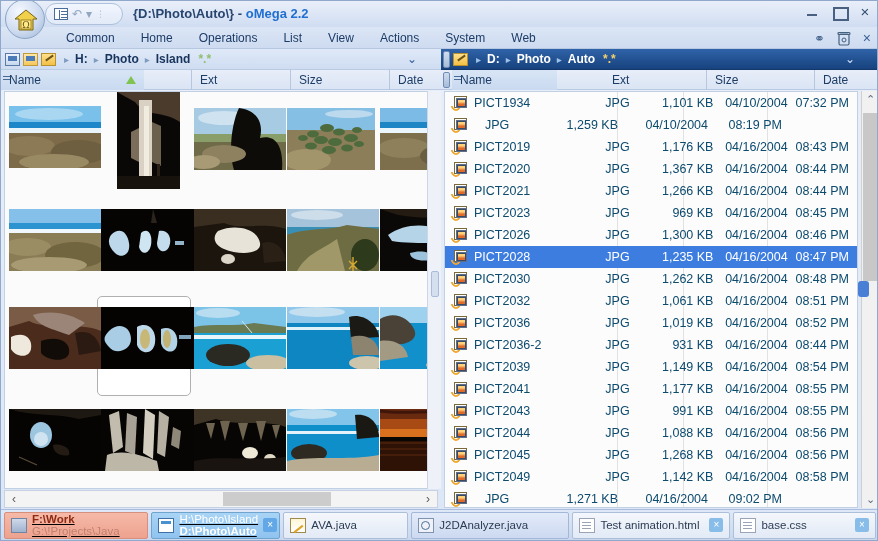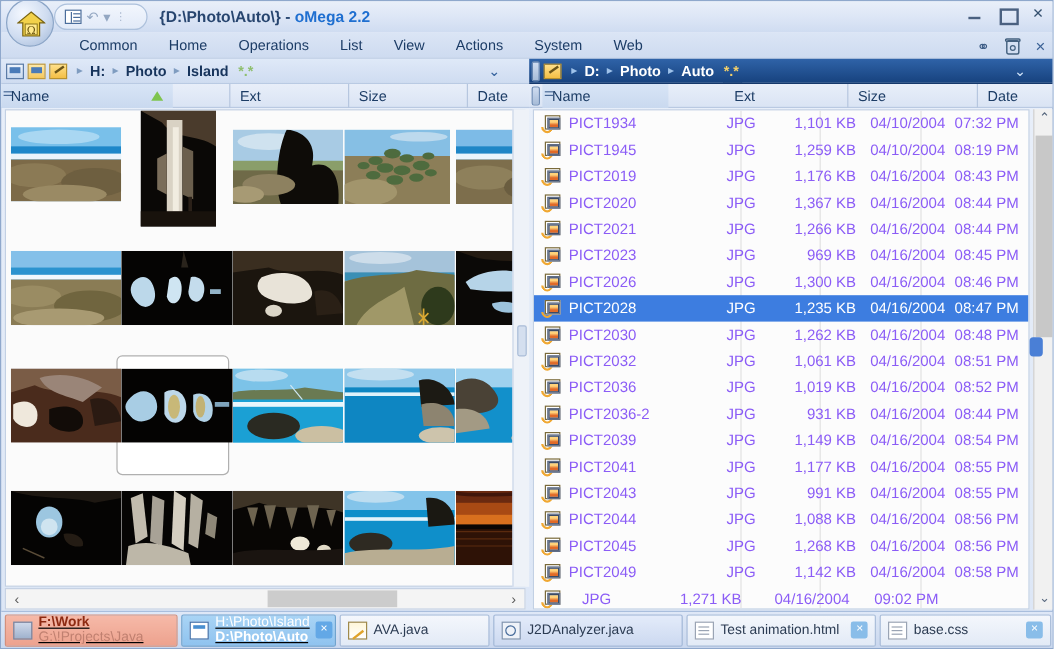--- a/index.html
+++ b/index.html
@@ -177,21 +177,21 @@
   }
   .vstrip .grip{ position:absolute; left:3px; top:180px; width:8px; height:26px; background:#d4dfef; border:1px solid #a9bcd7; border-radius:2px;}
 
   
   .filelist{
     position:absolute; left:3px; top:42px; width:414px; height:417px;
     background:#fcfcfc; border:1px solid #c2d0e4; overflow:hidden;
   }
   .frow{
     position:relative; height:22px; line-height:22px; display:flex; align-items:center;
-    font-size:12.5px; color:#8b5cf6; white-space:nowrap; cursor:default;
+    font-size:12.5px; color:#0c4a6e; white-space:nowrap; cursor:default;
   }
   .frow.sel{ background:#3d7de0; color:#ffffff; }
   .fico{
     width:17px; height:15px; margin-left:6px; margin-right:6px; position:relative; flex:none;
   }
   .fico .page{ position:absolute; left:3px; top:0; width:13px; height:12px; background:#ffffff; border:1px solid #7a6a3a;}
   .fico .page2{ position:absolute; left:5px; top:2px; width:11px; height:10px; background:#eceef4; border:1px solid #5f6d86;}
   .fico .pic{ position:absolute; left:6px; top:3px; width:9px; height:8px; background:linear-gradient(#ffd27a 30%, #e06a28 70%); border:1px solid #3a4a66;}
   .fico .arc{ position:absolute; left:0px; top:5px; width:10px; height:10px; border:2px solid #f0a832; border-color:transparent transparent #f0a832 #f0a832; border-radius:50%; transform:rotate(-45deg);}
   .fname{ width:148px; overflow:hidden; }
@@ -657,21 +657,20 @@
         <span class="fdate">04/10/2004</span>
         <span class="ftime">07:32 PM</span>
       </div>
       <div class="frow">
         <span class="fico">
             <i class="arc"></i>
             <i class="page"></i>
             <i class="page2"></i>
             <i class="pic"></i>
           </span>
-        <span class="fname">PICT1945</span>
         <span class="fext">JPG</span>
         <span class="fsize">1,259 KB</span>
         <span class="fdate">04/10/2004</span>
         <span class="ftime">08:19 PM</span>
       </div>
       <div class="frow">
         <span class="fico">
             <i class="arc"></i>
             <i class="page"></i>
             <i class="page2"></i>

